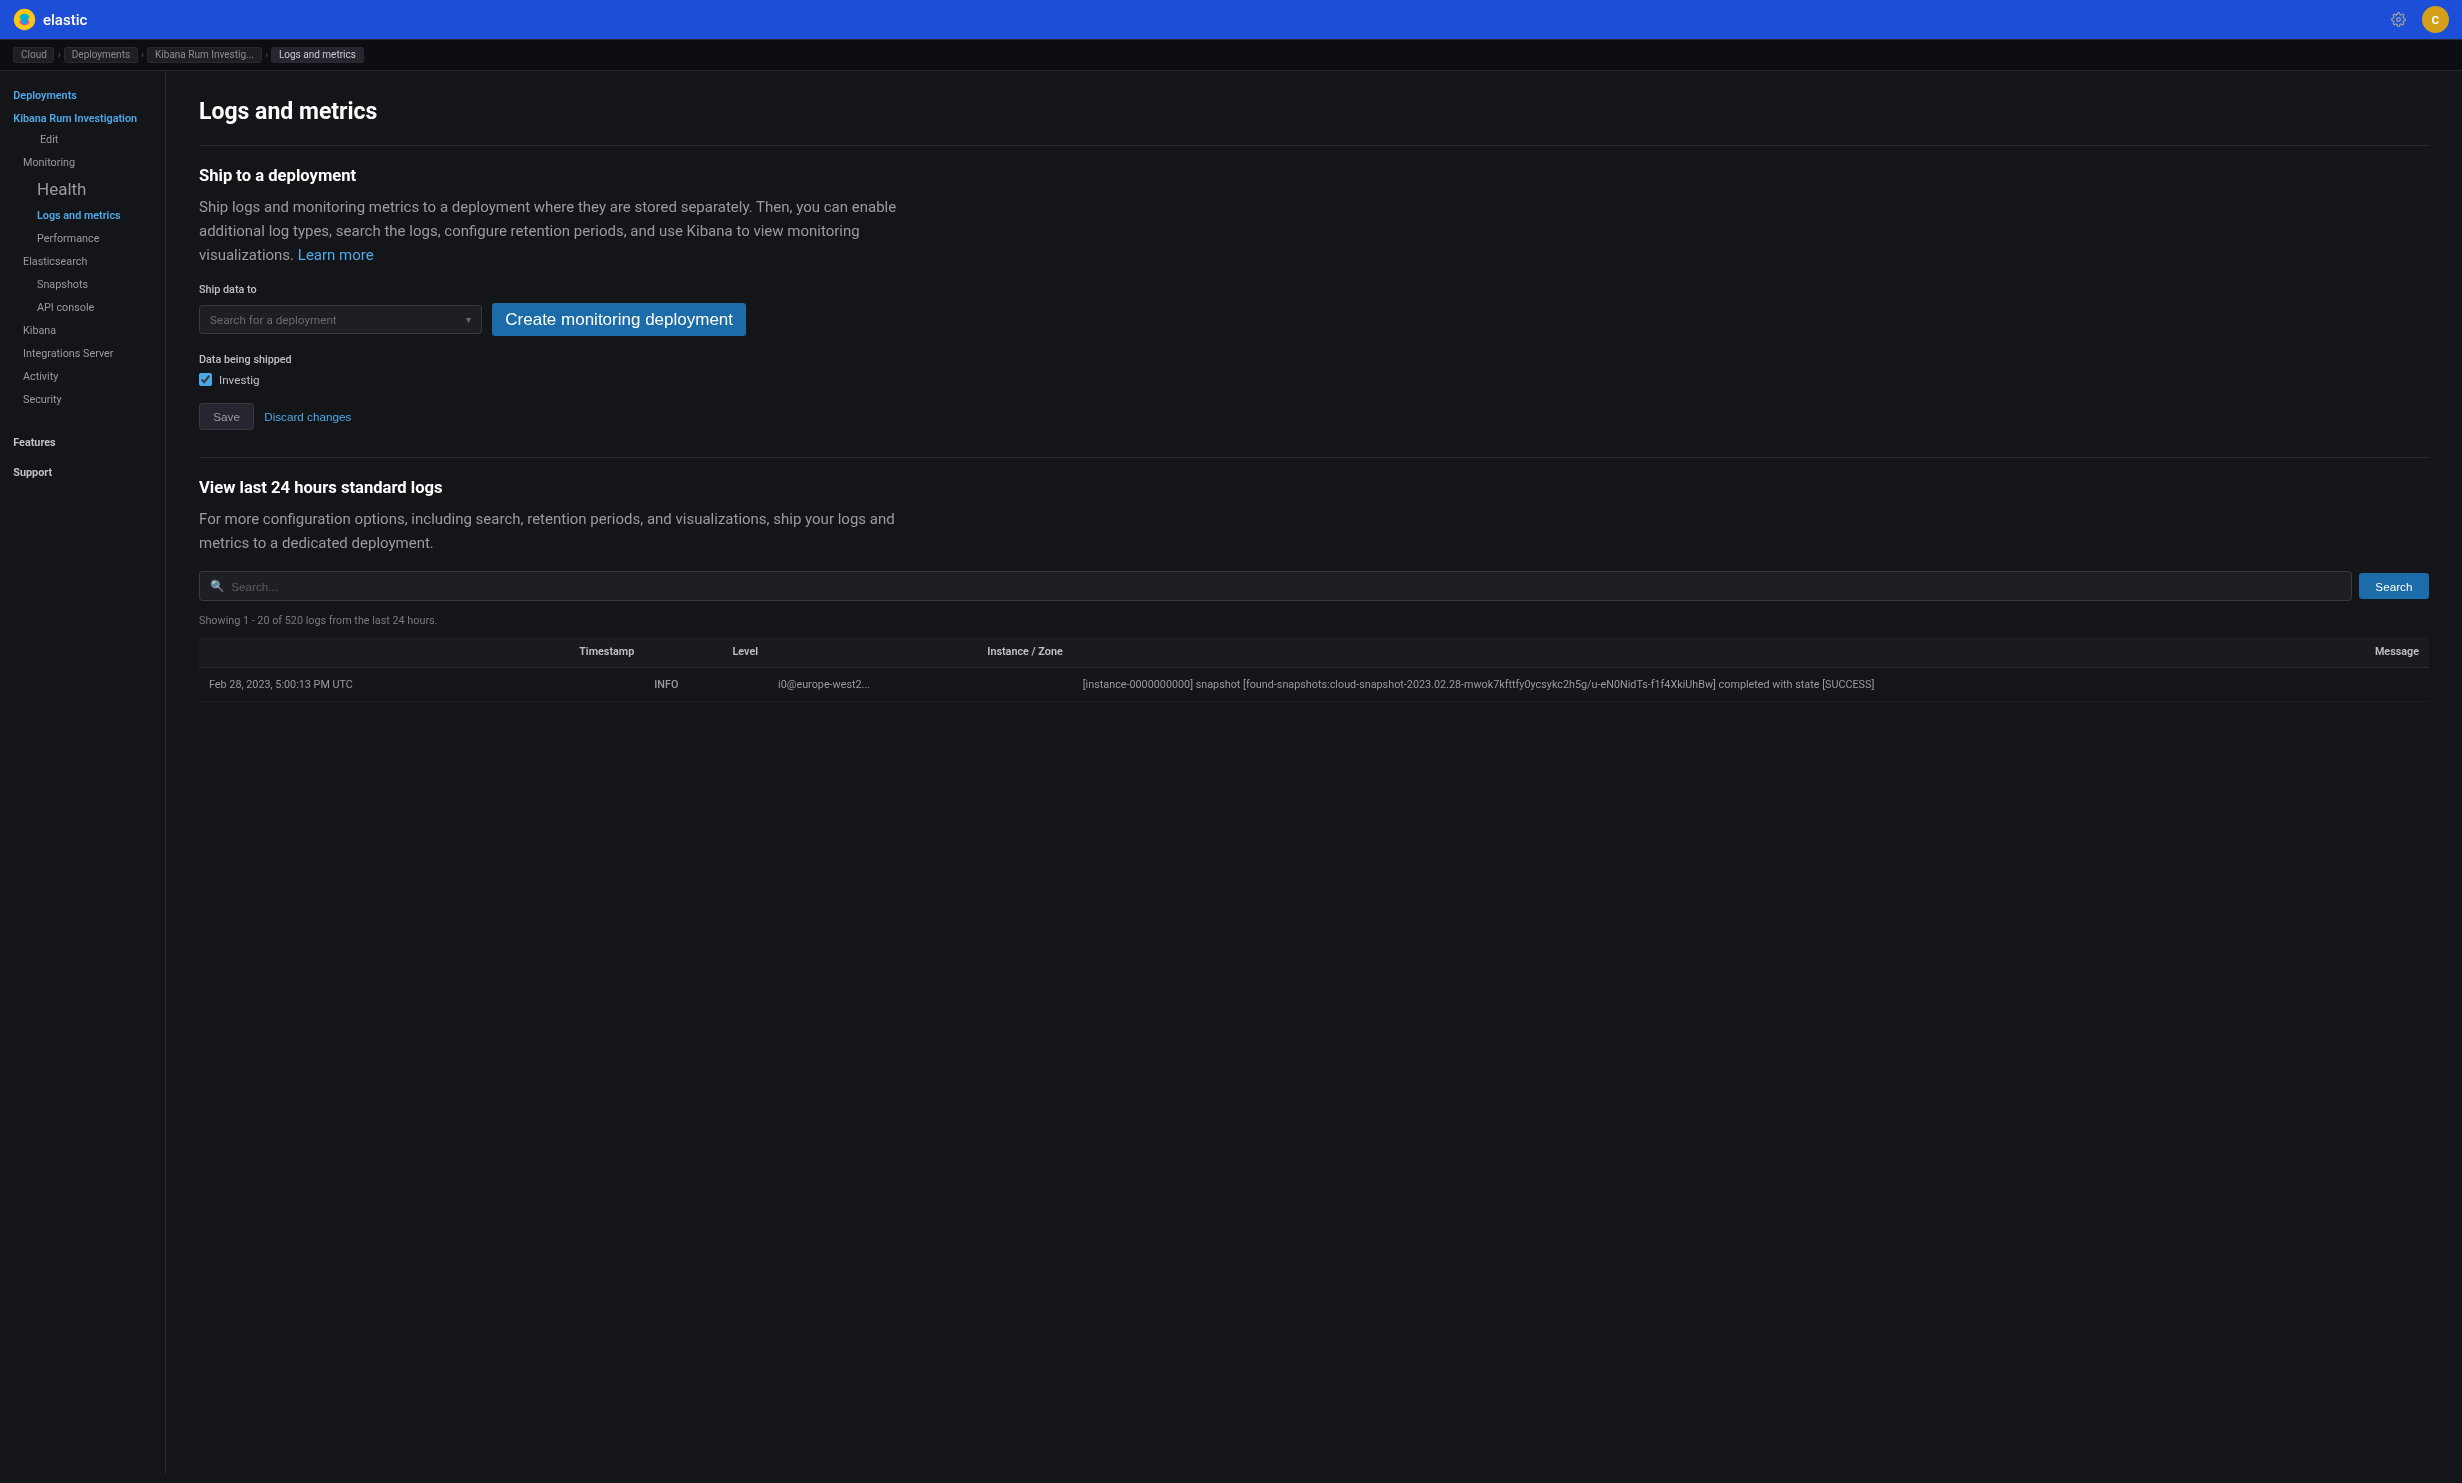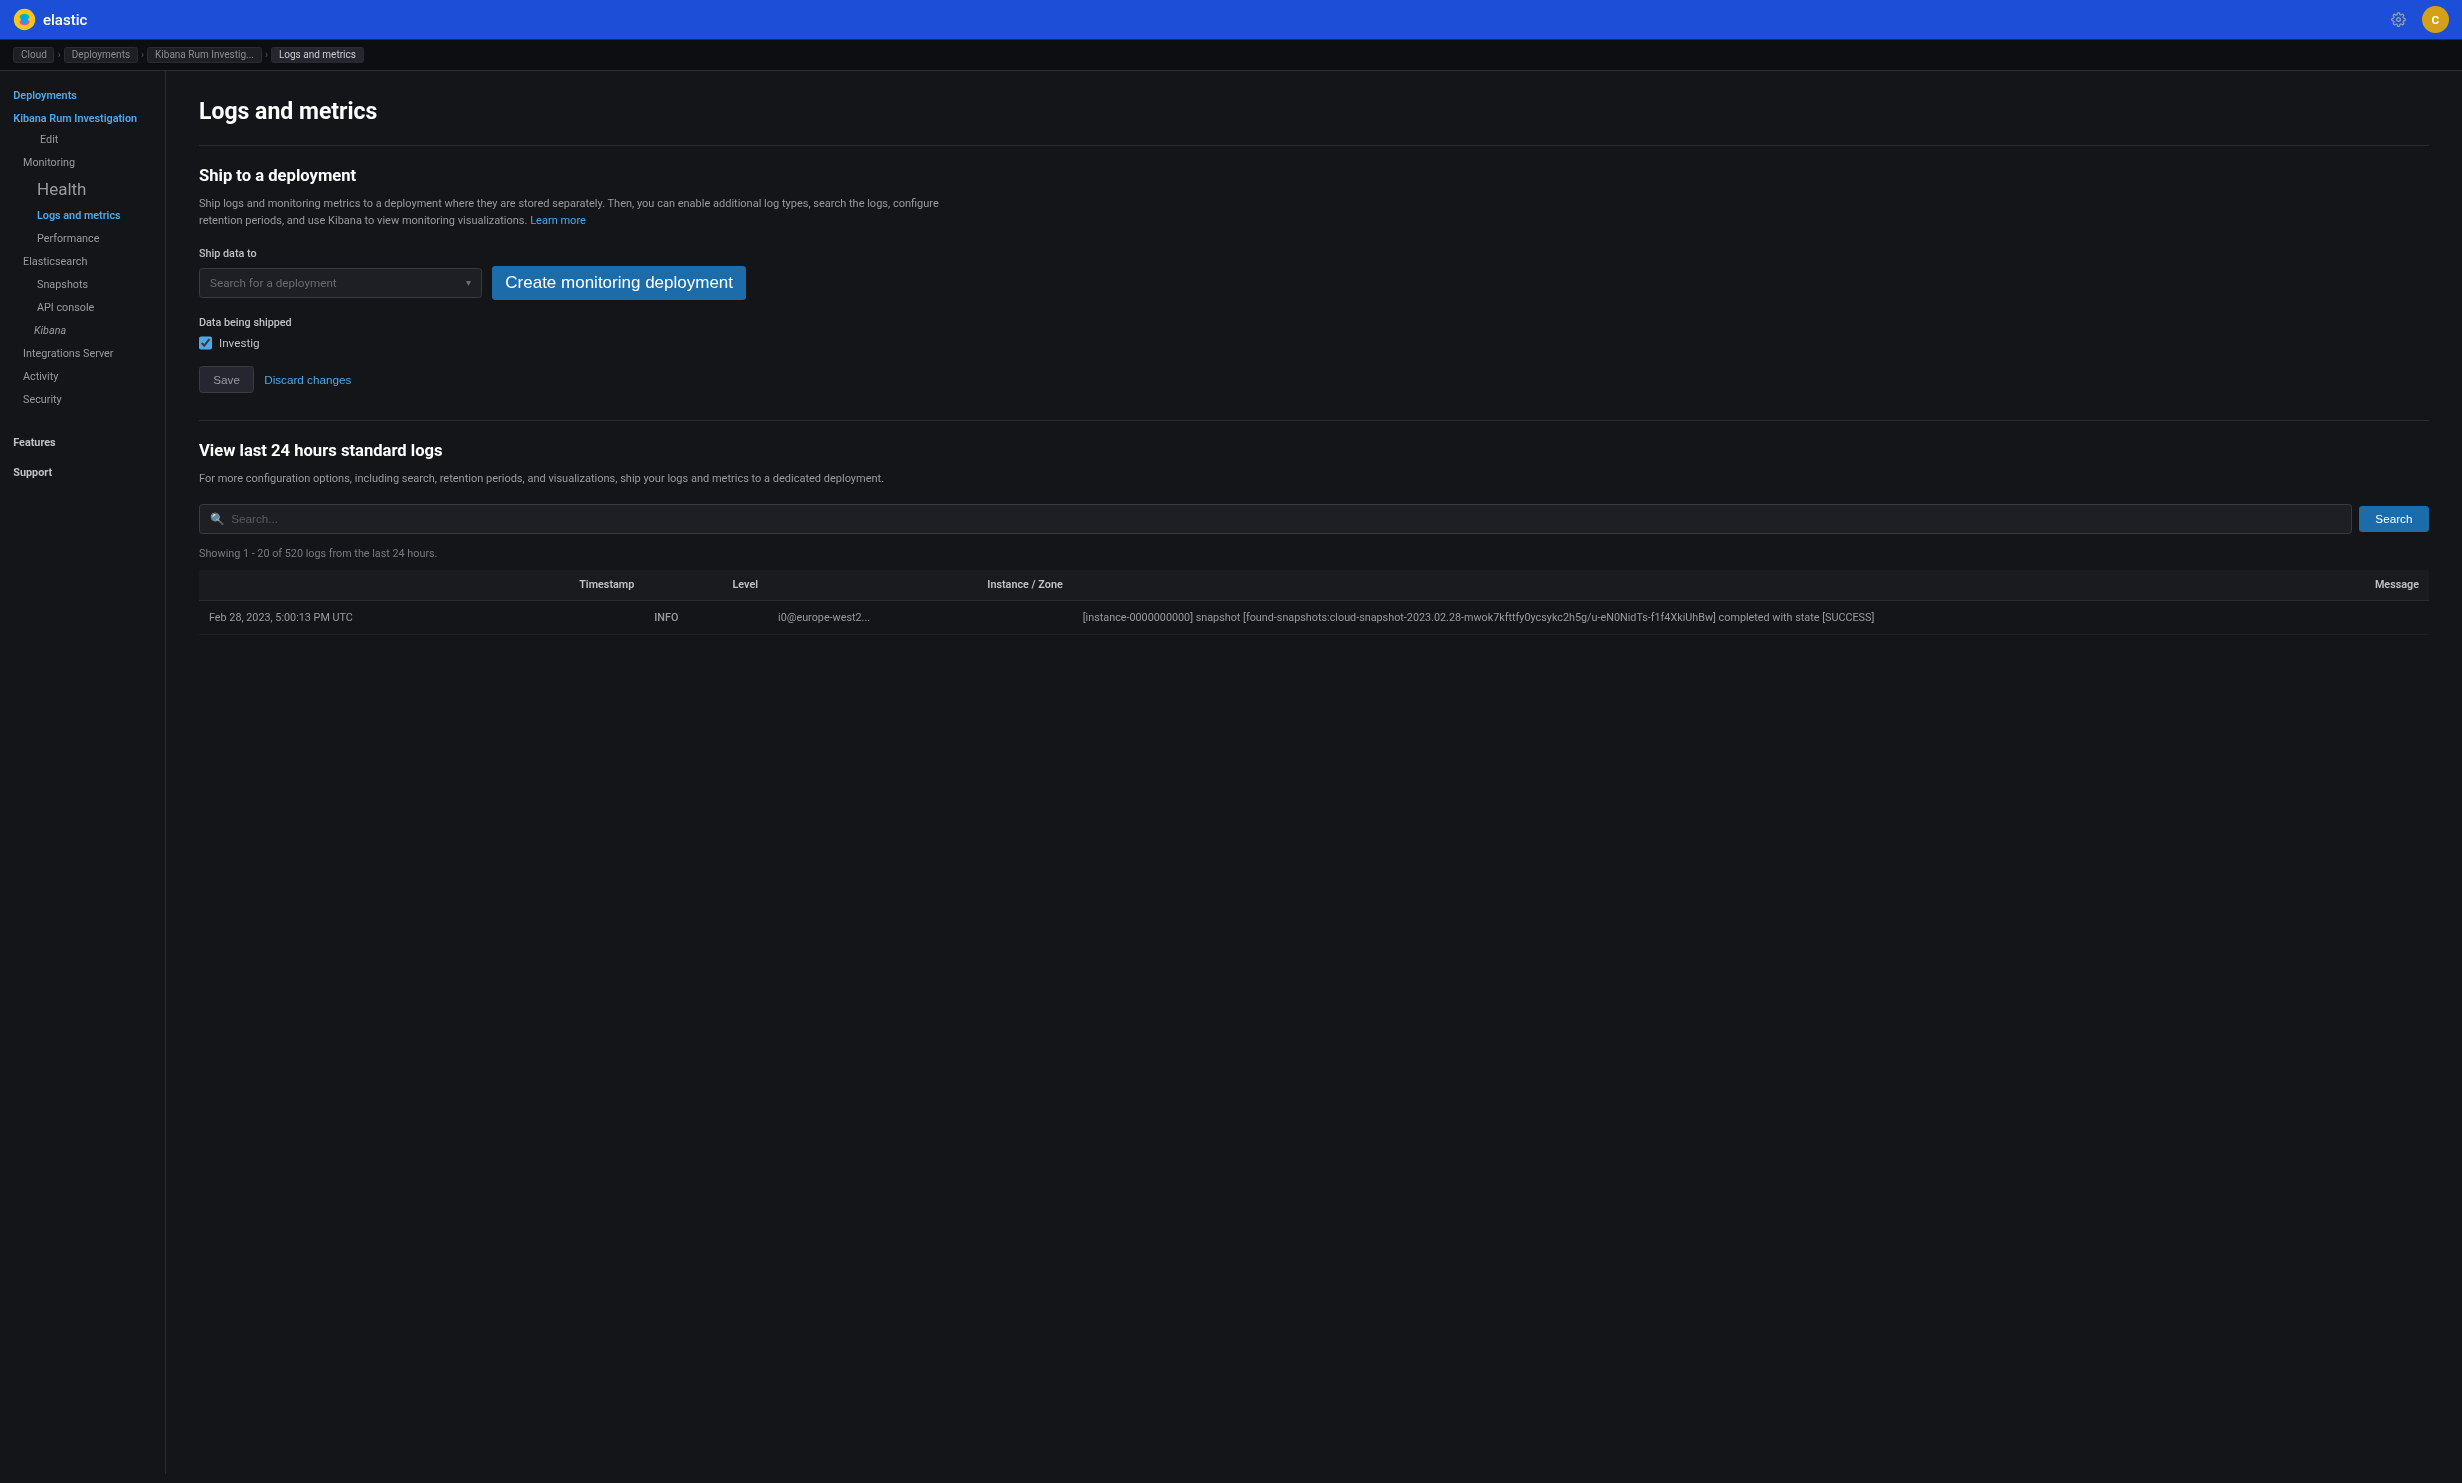--- a/index.html
+++ b/index.html
@@ -154,21 +154,21 @@
     }
     
     .section-heading {
       font-size: 16.6px;
       font-weight: 700;
       color: #fff;
       margin-bottom: 10px;
     }
     .section-desc {
       color: #9a9b9f;
-      font-size: 11px;
+      font-size: 15px;
       line-height: 1.6;
       margin-bottom: 16.6px;
       max-width: 749px;
     }
     .section-desc a {
       color: #4da8e8;
       text-decoration: none;
     }
     .field-label {
       font-size: 10.8px;
@@ -370,21 +370,21 @@
       <a class="sidebar-link top-level">Deployments</a>
       <a class="sidebar-link" style="color:#4da8e8; font-weight:600; font-size:10.8px; padding: 5px 13.3px 3.3px;">Kibana Rum Investigation</a>
       <a class="sidebar-link sub" style="padding-left:40px;">Edit</a>
       <a class="sidebar-link sub" style="padding-left:23px;">Monitoring</a>
       <a class="sidebar-link sub" style="padding-left:37px; font-size:17px;">Health</a>
       <a class="sidebar-link sub active" style="padding-left:37px; font-size:10.8px; color:#4da8e8; font-weight:600;">Logs and metrics</a>
       <a class="sidebar-link sub" style="padding-left:37px; font-size:10.8px;">Performance</a>
       <a class="sidebar-link sub" style="padding-left:23px;">Elasticsearch</a>
       <a class="sidebar-link sub" style="padding-left:37px; font-size:10.8px;">Snapshots</a>
       <a class="sidebar-link sub" style="padding-left:37px; font-size:10.8px;">API console</a>
-      <a class="sidebar-link sub" style="padding-left:34px;font-style:italic;">Kibana</a>
+      <a class="sidebar-link sub" style="padding-left:23px;">Kibana</a>
       <a class="sidebar-link sub" style="padding-left:23px;">Integrations Server</a>
       <a class="sidebar-link sub" style="padding-left:23px;">Activity</a>
       <a class="sidebar-link sub" style="padding-left:23px;">Security</a>
     </div>
     <div class="sidebar-section">
       <div class="sidebar-group-label"></div>
       <a class="sidebar-link" style="font-weight:700; color:#c0c1c5;">Features</a>
     </div>
     <div class="sidebar-section">
       <a class="sidebar-link" style="font-weight:700; color:#c0c1c5;">Support</a>

